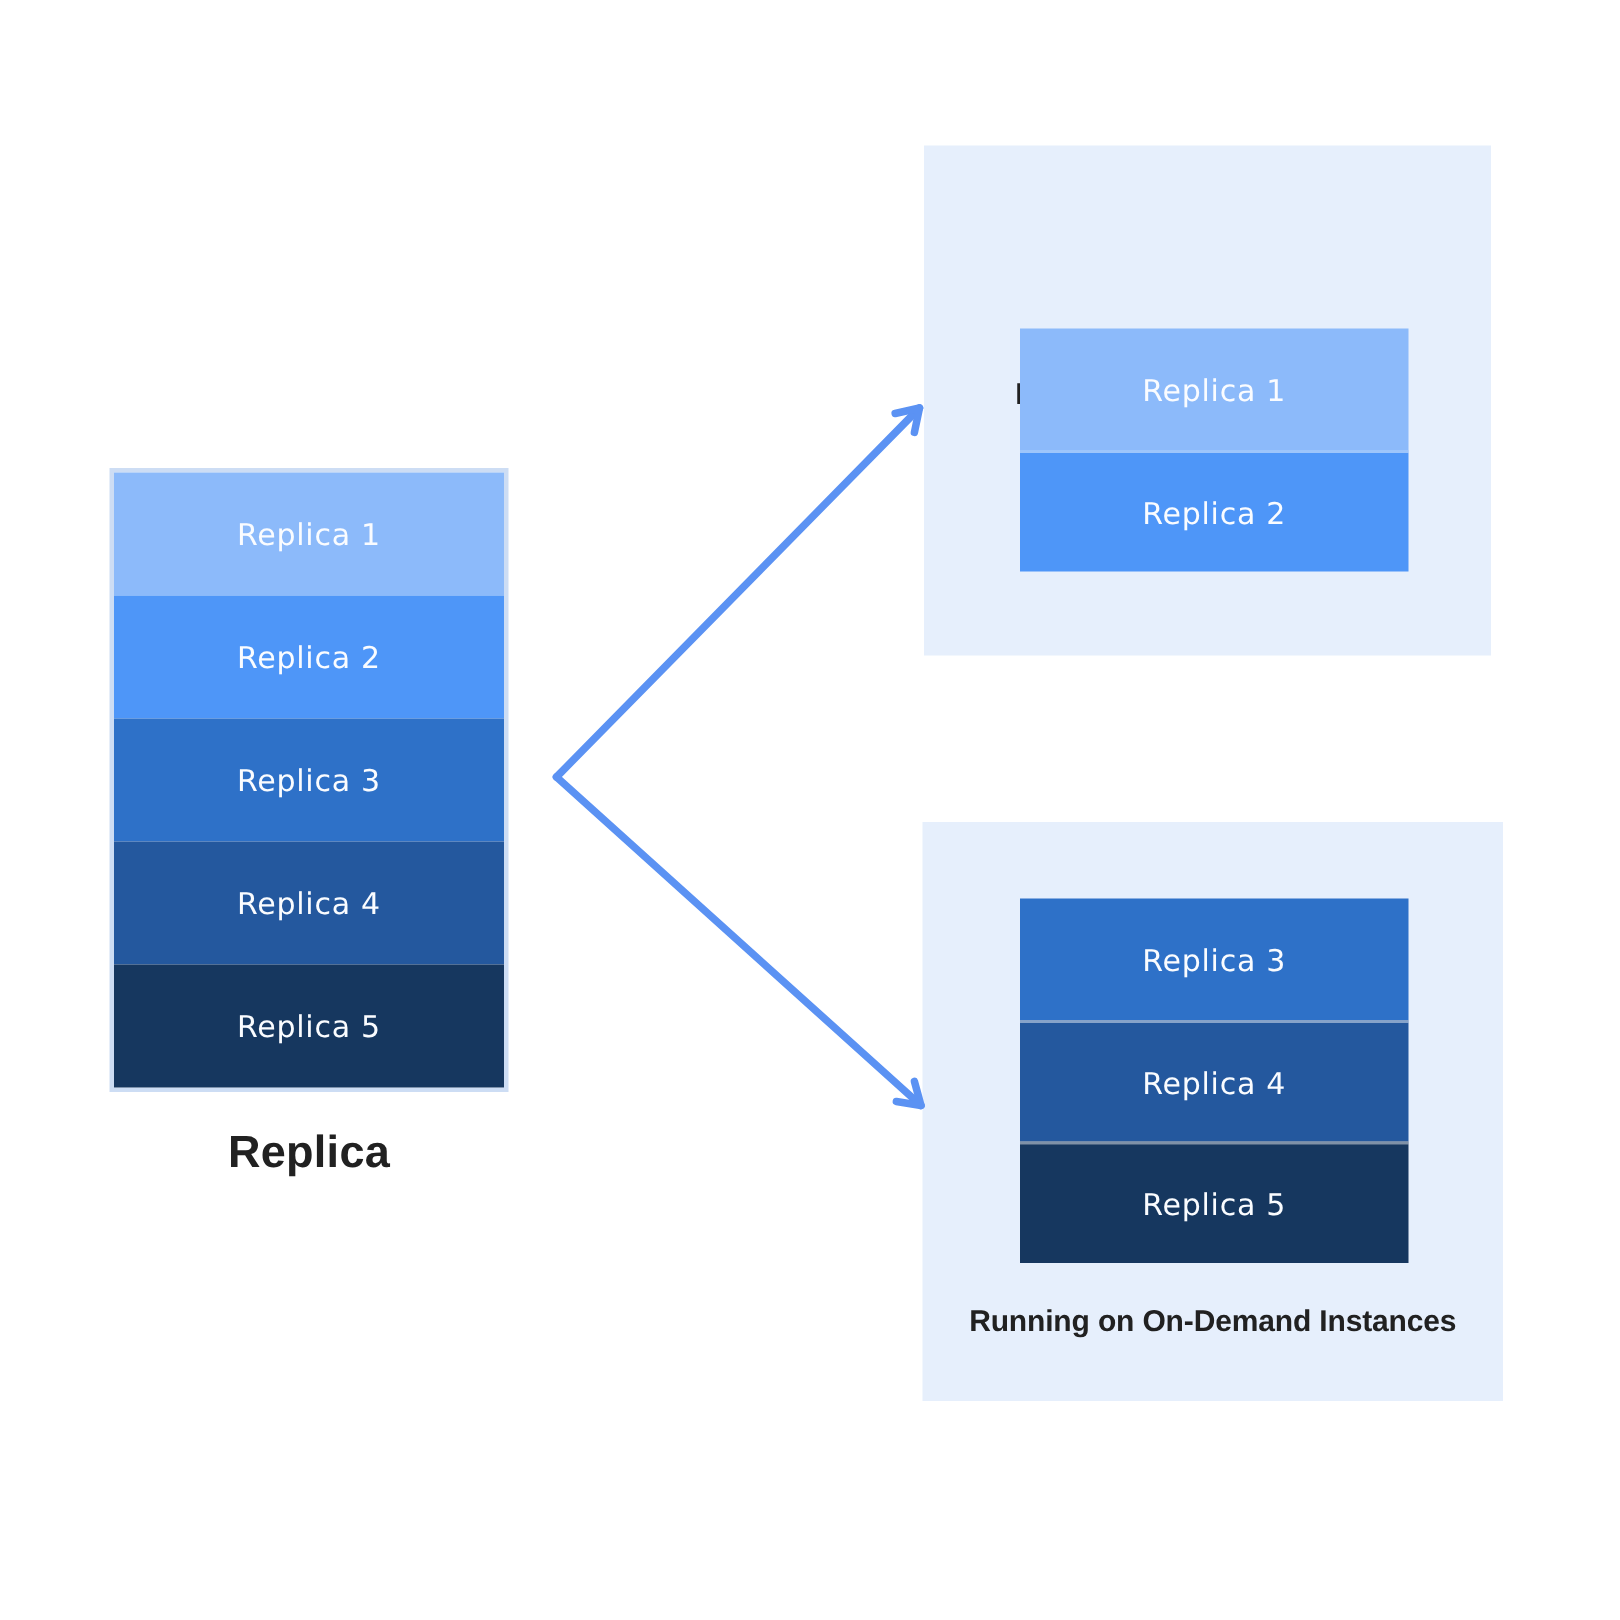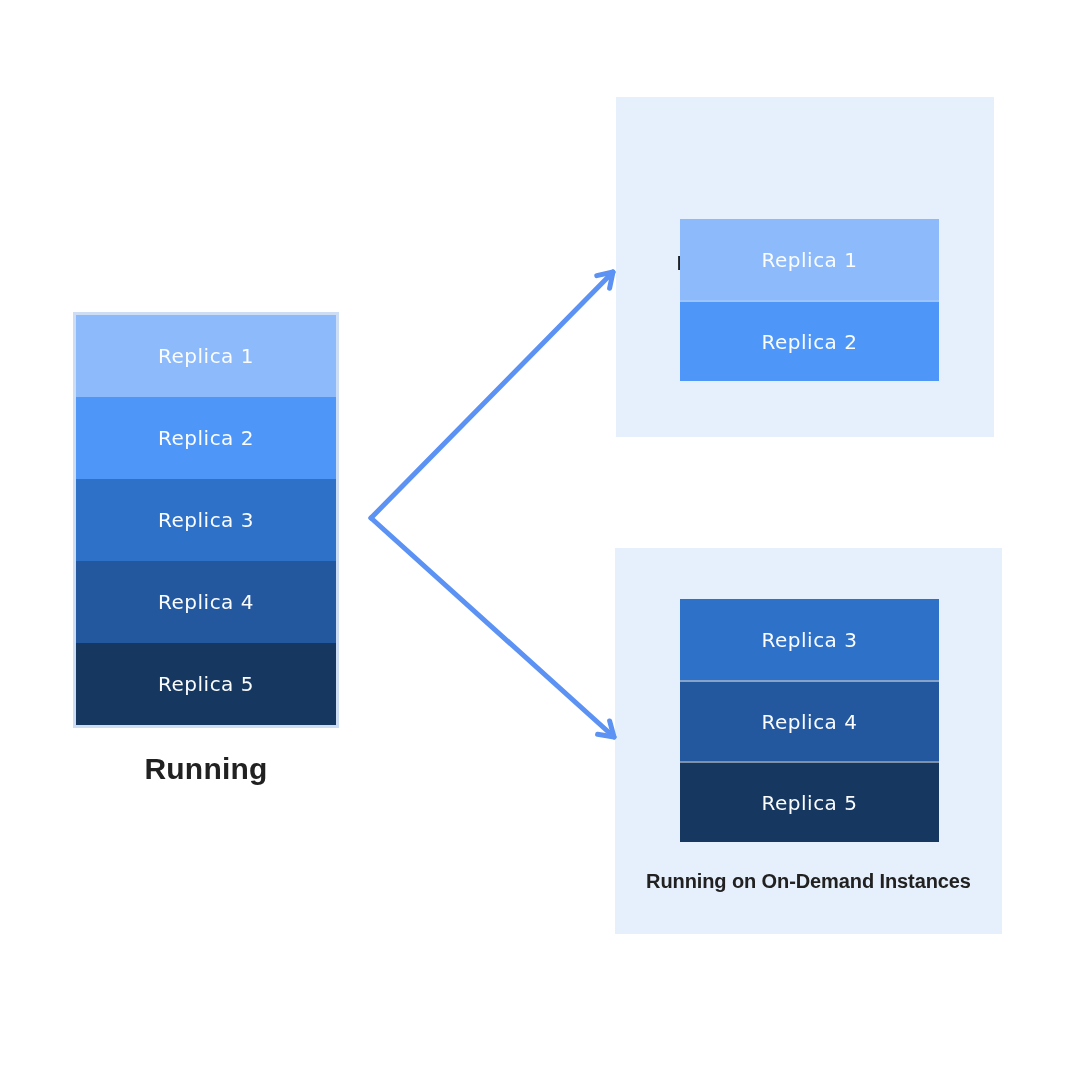--- a/index.html
+++ b/index.html
@@ -112,21 +112,21 @@
     <span>Replica 3</span>
   </div>
   <div class="replica-row" style="background-color: rgb(36, 88, 158);">
     <span>Replica 4</span>
   </div>
   <div class="replica-row" style="background-color: rgb(22, 55, 95);">
     <span>Replica 5</span>
   </div>
 </div>
 
-<div class="workload-label">Running</div>
+<div class="workload-label">Replica</div>
 
 <div class="panel panel-spot" style="background-color: rgb(230, 239, 252);">
   <div class="panel-title">Running on Spot Instances</div>
   <div class="panel-stack">
     <div class="replica-row" style="background-color: rgb(140, 186, 250);">
       <span>Replica 1</span>
     </div>
     <div class="replica-row" style="background-color: rgb(78, 150, 248);">
       <span>Replica 2</span>
     </div>

